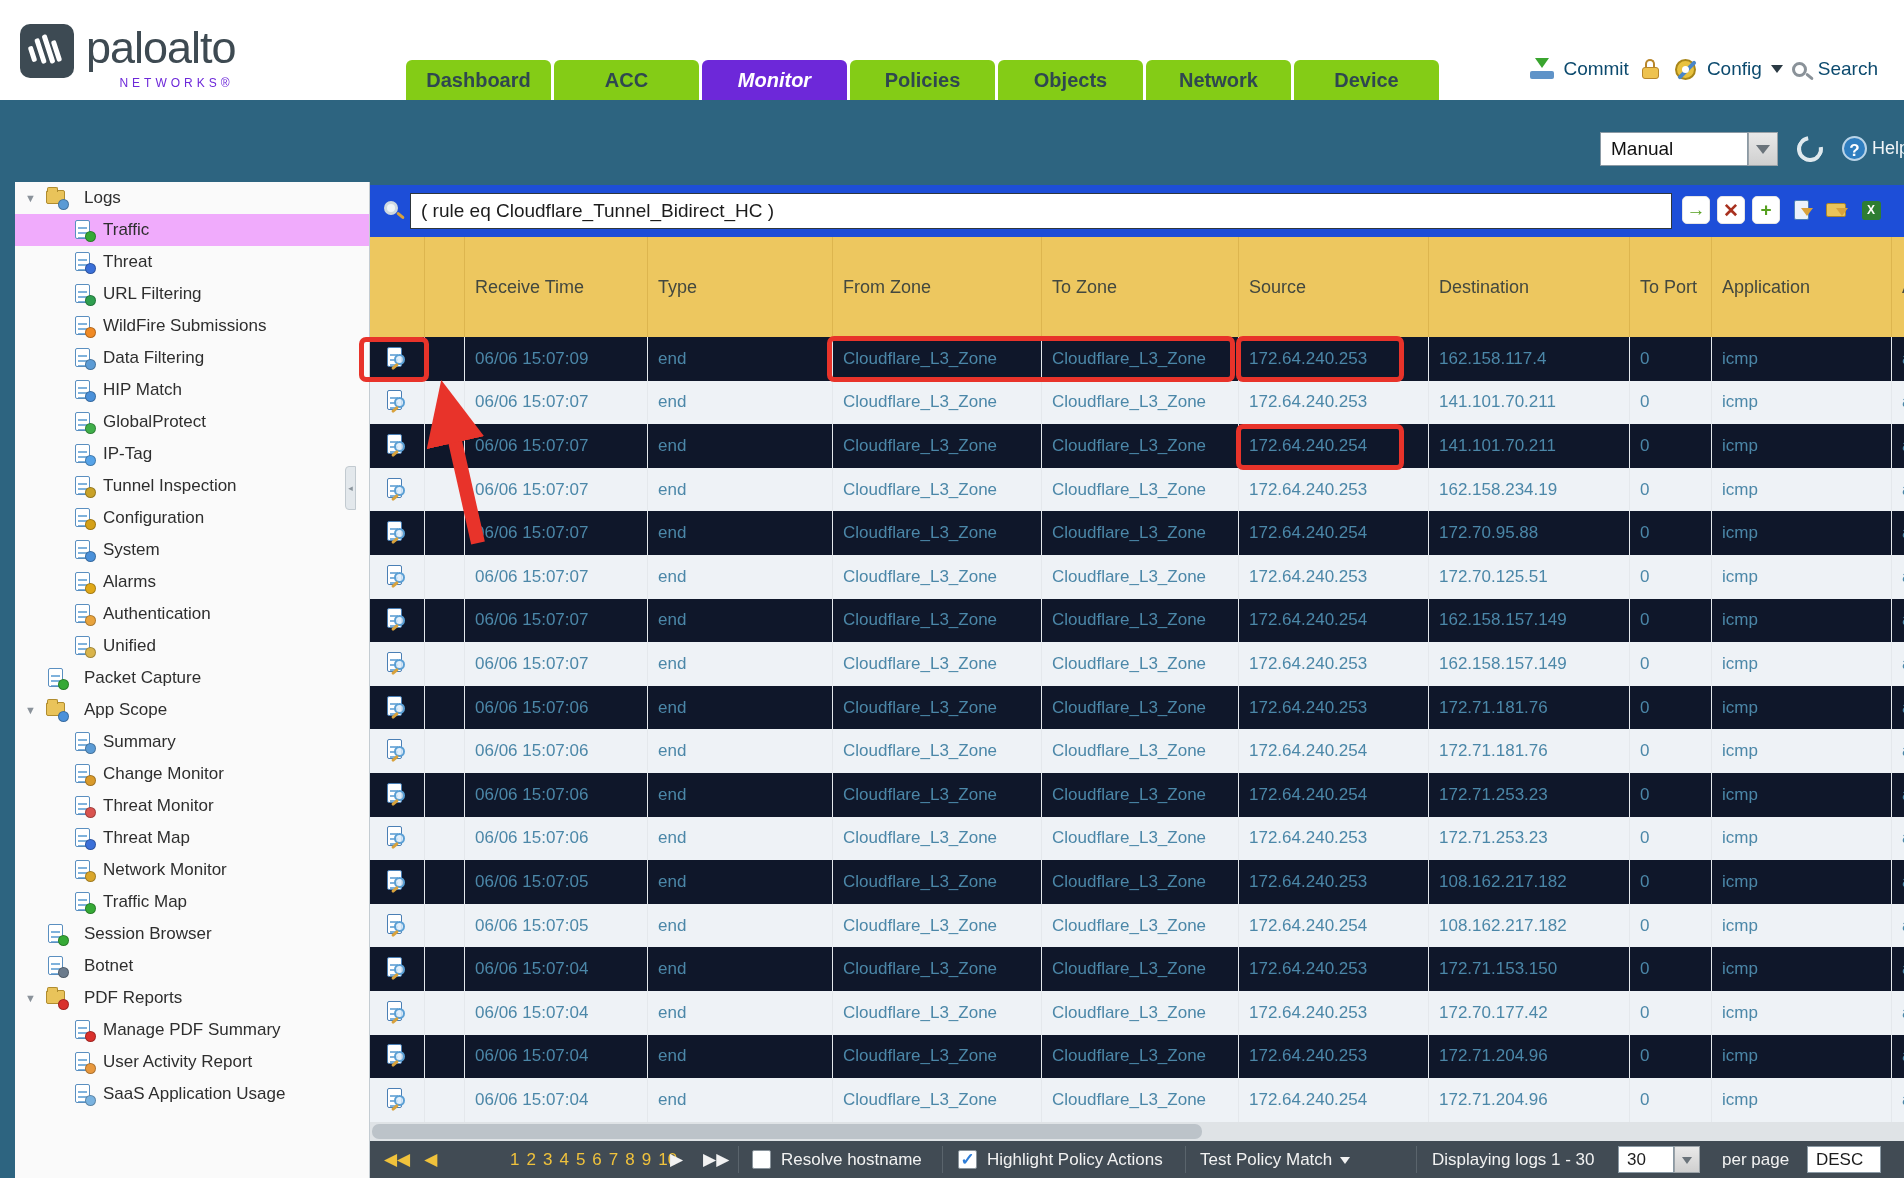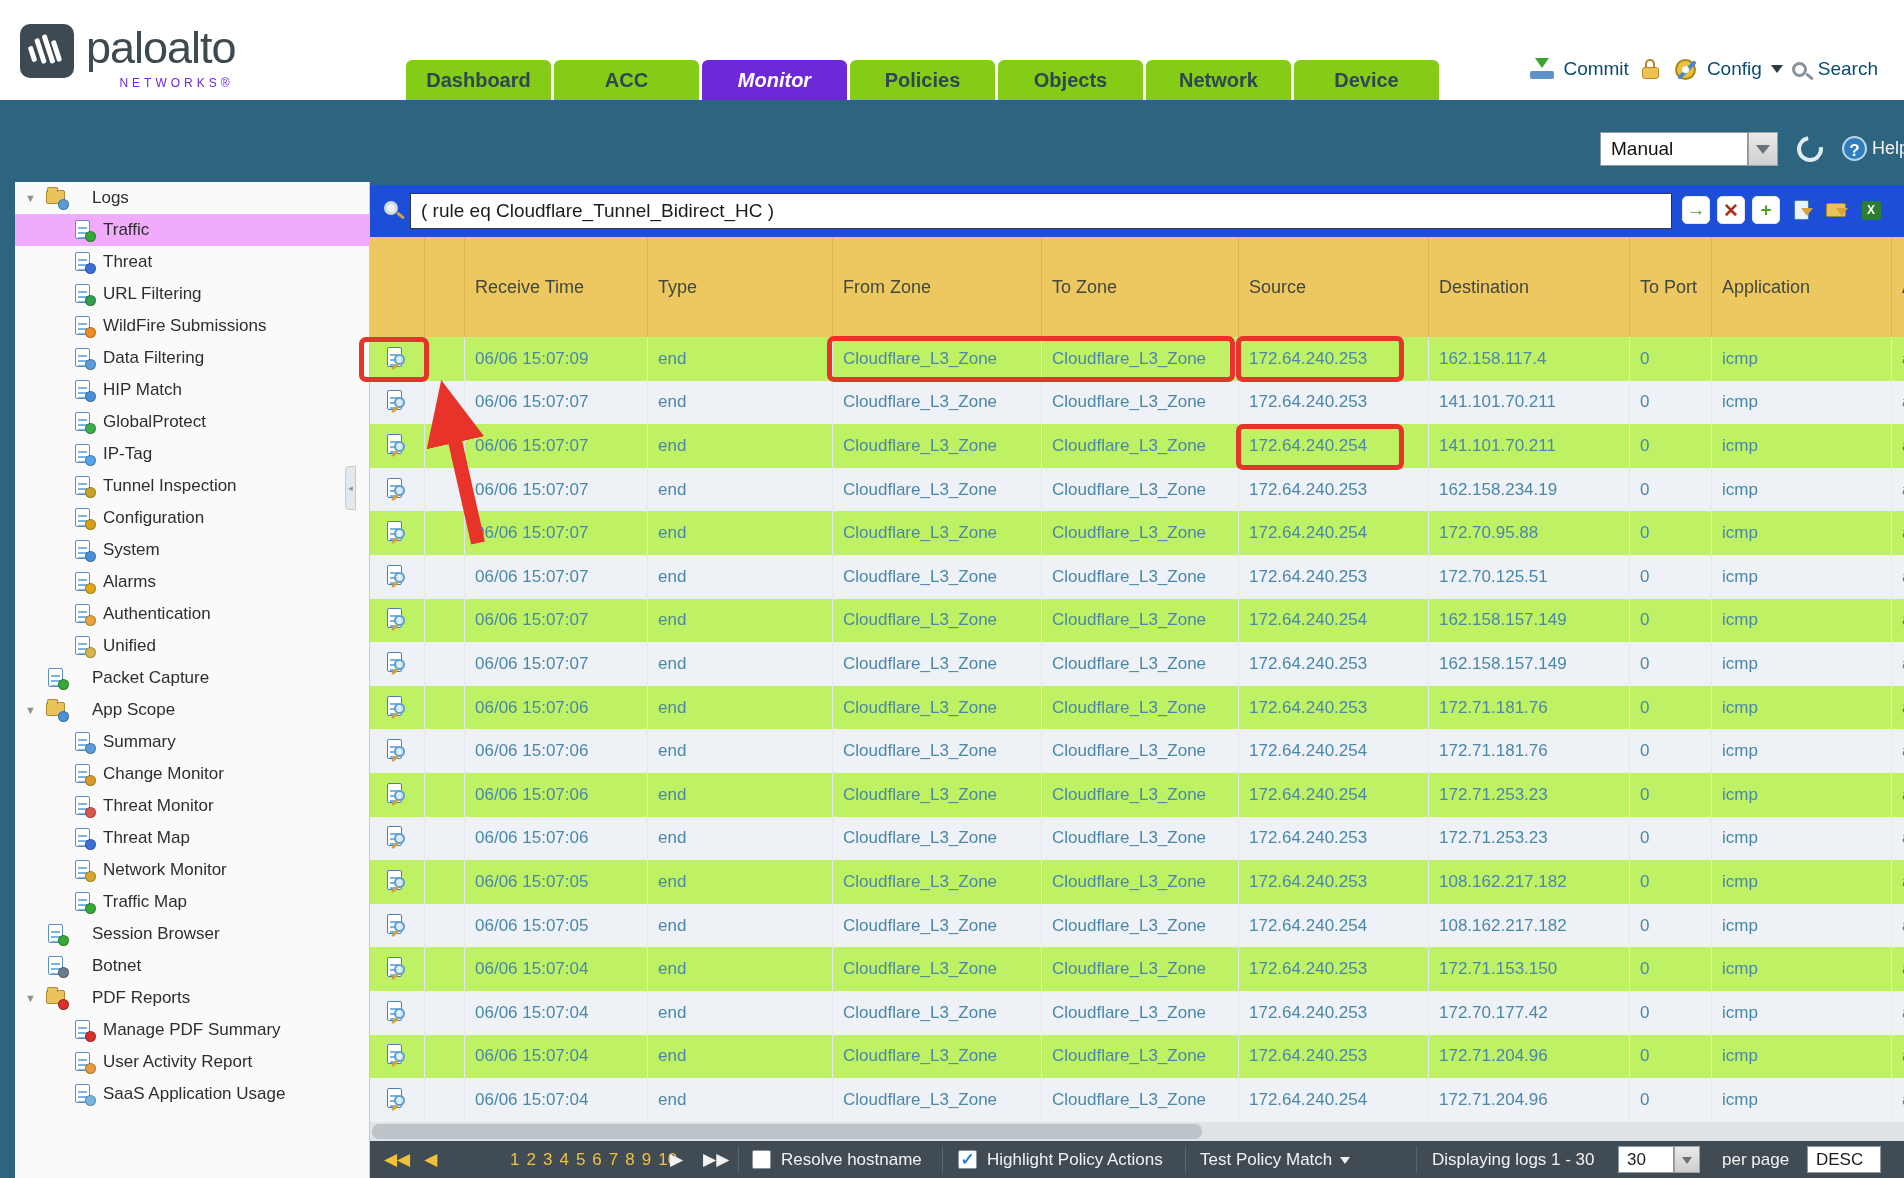--- a/index.html
+++ b/index.html
@@ -47,21 +47,21 @@
        font-size:17px;font-weight:bold;text-align:center;line-height:25px;border:2px solid #b9d4e8;}
   .help-lbl{position:absolute;left:1872px;top:6px;color:#f2f6f8;font-size:18px;}
 
   
   .sidebar{position:absolute;left:15px;top:182px;width:355px;height:996px;background:#fafafa;border-right:1px solid #c4ccd2;overflow:hidden;}
   .side-item{position:relative;height:32px;display:flex;align-items:center;font-size:17px;color:#2e2e2e;cursor:pointer;}
   .side-item.sel{background:#f0abfc;}
   .side-item .exp{position:absolute;left:10px;font-size:11px;color:#8a929a;}
   .side-item .txt{white-space:nowrap;}
   .side-item.lv0 .ictr{margin-left:31px;}
-  .side-item.lv0 .txt{margin-left:24px;}
+  .side-item.lv0 .txt{margin-left:16px;}
   .side-item.lv1 .ictr{margin-left:58px;}
   .side-item.lv1 .txt{margin-left:8px;}
   .ictr{position:relative;width:22px;height:22px;flex:0 0 22px;}
   .ic-doc{position:absolute;left:2px;top:1px;width:15px;height:19px;background:#fff;border:1px solid #5a8fc0;border-radius:2px;
       background-image:repeating-linear-gradient(#fff 0 3px,#7fb2dc 3px 5px);background-size:9px 100%;background-repeat:no-repeat;background-position:2px 3px;}
   .ic-folder{position:absolute;left:0;top:3px;width:19px;height:14px;background:#e9c35a;border:1px solid #b08c2e;border-radius:2px;}
   .ic-folder:before{content:"";position:absolute;left:0;top:-4px;width:9px;height:4px;background:#e9c35a;border:1px solid #b08c2e;border-bottom:none;border-radius:2px 2px 0 0;}
   .badge{position:absolute;right:-1px;bottom:-1px;width:11px;height:11px;border-radius:50%;border:1px solid rgba(0,0,0,.25);}
   .collapse-tab{position:absolute;left:345px;top:466px;width:11px;height:44px;background:#e3e8ec;border:1px solid #c2cad0;
       border-radius:4px 0 0 4px;color:#8a949c;font-size:9px;display:flex;align-items:center;justify-content:center;cursor:pointer;}
@@ -81,21 +81,21 @@
   .mini-doc{width:15px;height:20px;background:#eaf2fb;border:1px solid #4a7fb5;border-radius:2px;}
   .mini-folder{width:20px;height:14px;background:#e9c35a;border:1px solid #a8842c;border-radius:2px;}
   .mini-xls{width:19px;height:19px;background:#2e7d32;border-radius:3px;color:#fff;font-size:12px;font-weight:bold;
       display:flex;align-items:center;justify-content:center;}
   .funnel{position:absolute;right:2px;bottom:2px;width:0;height:0;border:6px solid transparent;border-top:8px solid #d8a23c;}
 
   .thead{position:absolute;left:0;top:52px;width:1534px;height:100px;background:#edc75f;display:flex;}
   .hc{height:100px;display:flex;align-items:center;padding-left:10px;font-size:18px;color:#43483f;
       border-right:1px solid #ddb54e;cursor:pointer;}
   .rows{position:absolute;left:0;top:152px;width:1534px;height:785px;overflow:hidden;}
-  .tr{display:flex;height:43.6px;background:#bef264;cursor:pointer;}
+  .tr{display:flex;height:43.6px;background:#0f172a;cursor:pointer;}
   .tr.alt{background:#eef2f6;}
   .td{height:100%;display:flex;align-items:center;padding-left:10px;font-size:17px;color:#4b87a8;
       border-right:1px solid #e4e8ec;overflow:hidden;white-space:nowrap;}
   .c0{width:55px;} .c1{width:40px;} .c2{width:183px;} .c3{width:185px;} .c4{width:209px;} .c5{width:197px;}
   .c6{width:190px;} .c7{width:201px;} .c8{width:82px;} .c9{width:180px;} .c10{width:12px;border-right:none;}
   .td.c0{justify-content:center;padding-left:0;}
   .det{position:relative;width:22px;height:24px;}
   .det-doc{position:absolute;left:1px;top:0;width:15px;height:20px;background:#fff;border:1px solid #4a7fb5;border-radius:2px;
       background-image:repeating-linear-gradient(#fff 0 3px,#7fb2dc 3px 5px);background-size:8px 100%;background-repeat:no-repeat;background-position:2px 3px;}
   .det-mag{position:absolute;left:8px;top:7px;width:11px;height:11px;border:2px solid #5a9fd4;border-radius:50%;background:rgba(220,236,250,.85);}

